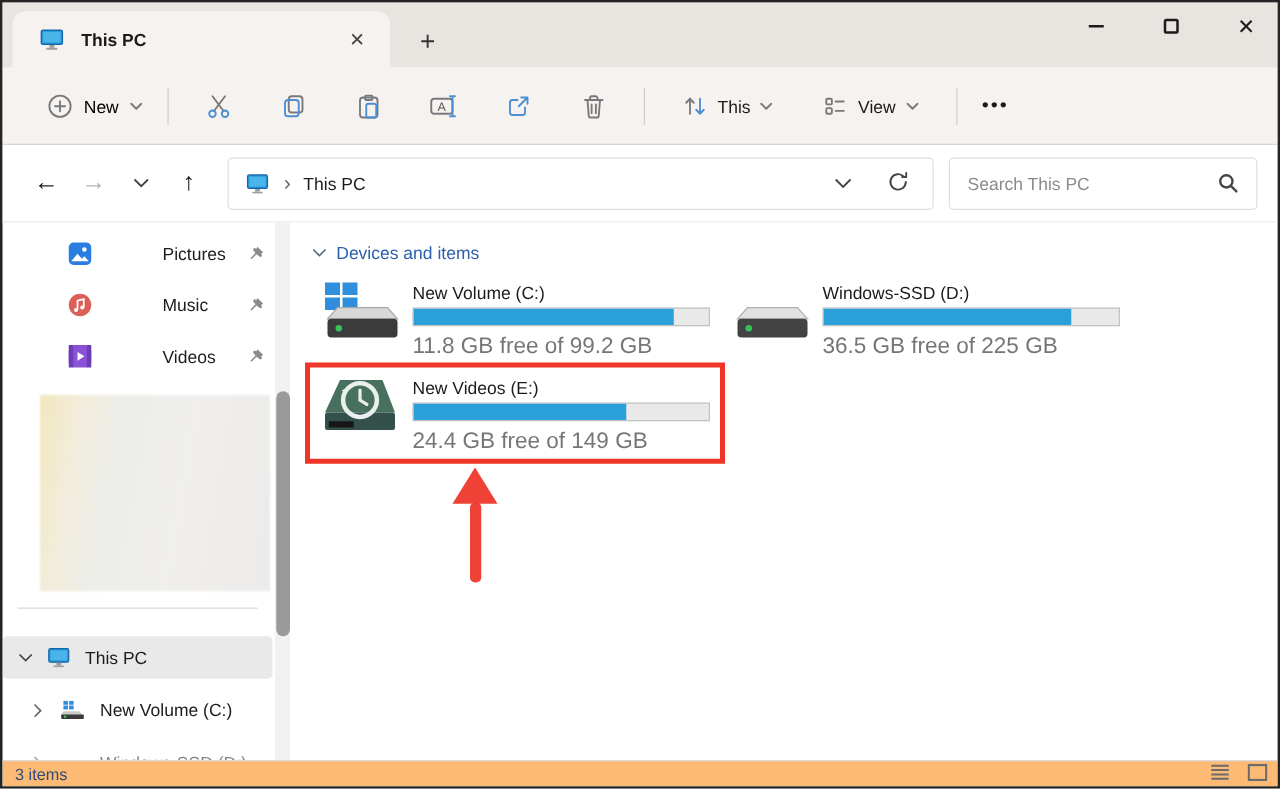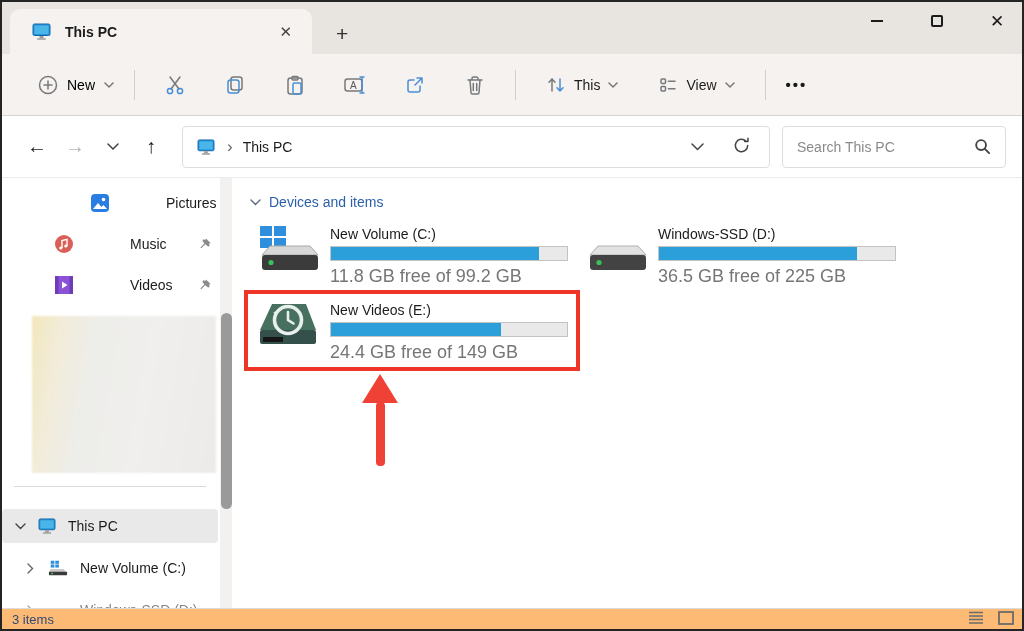--- a/index.html
+++ b/index.html
@@ -49,30 +49,30 @@
   .nav-btn { background: none; border: none; width: 38px; height: 34px; font-size: 20px; color: #1b1b1b; display: flex; align-items: center; justify-content: center; }
   .nav-btn.disabled { color: #b3b3b3; }
   .address-box {
     flex: 1; height: 42px; margin-left: 12px; border: 1px solid #dedede; border-radius: 4px;
     display: flex; align-items: center; padding: 0 14px; background: #fff;
   }
   .crumb-sep { color: #666; font-size: 17px; margin: 0 10px 0 12px; }
   .crumb-text { font-size: 14px; color: #1b1b1b; flex: 1; }
   .addr-right { display: flex; align-items: center; gap: 28px; margin-right: 4px; }
   .search-box {
-    width: 224px; height: 42px; margin-left: 12px; border: 1px solid #dedede; border-radius: 4px;
+    width: 247px; height: 42px; margin-left: 12px; border: 1px solid #dedede; border-radius: 4px;
     display: flex; align-items: center; padding: 0 14px; background: #fff;
   }
   .search-ph { flex: 1; font-size: 14px; color: #8a8a8a; }
 
   
   .bodywrap { display: flex; height: 430px; }
   .sidebar { position: relative; width: 232px; height: 100%; overflow: hidden; flex: none; }
   .side-item { position: relative; display: flex; align-items: center; height: 34px; margin: 0 14px 7px 0; padding-left: 52px; border-radius: 4px; }
-  .side-item:first-child { margin-top: 8px; margin-left: 36px; }
+  .side-item:first-child { margin-top: 8px; }
   .side-label { font-size: 14px; color: #1b1b1b; margin-left: 12px; flex: 1; }
   .pin { margin-right: 8px; }
   .thumb {
     position: absolute; left: 30px; top: 138px; width: 184px; height: 157px;
     background: linear-gradient(100deg, #f3e7bd 0%, #f2ecd8 14%, #ededea 32%, #f0efed 60%, #ecebe9 100%);
     filter: blur(1px);
   }
   .side-divider { position: absolute; left: 12px; top: 308px; width: 192px; height: 1px; background: #d9d9d9; }
   .tree-item { position: absolute; left: 0; width: 216px; height: 34px; display: flex; align-items: center; border-radius: 4px; }
   .tree-chev { width: 36px; display: flex; justify-content: center; color: #555; }

